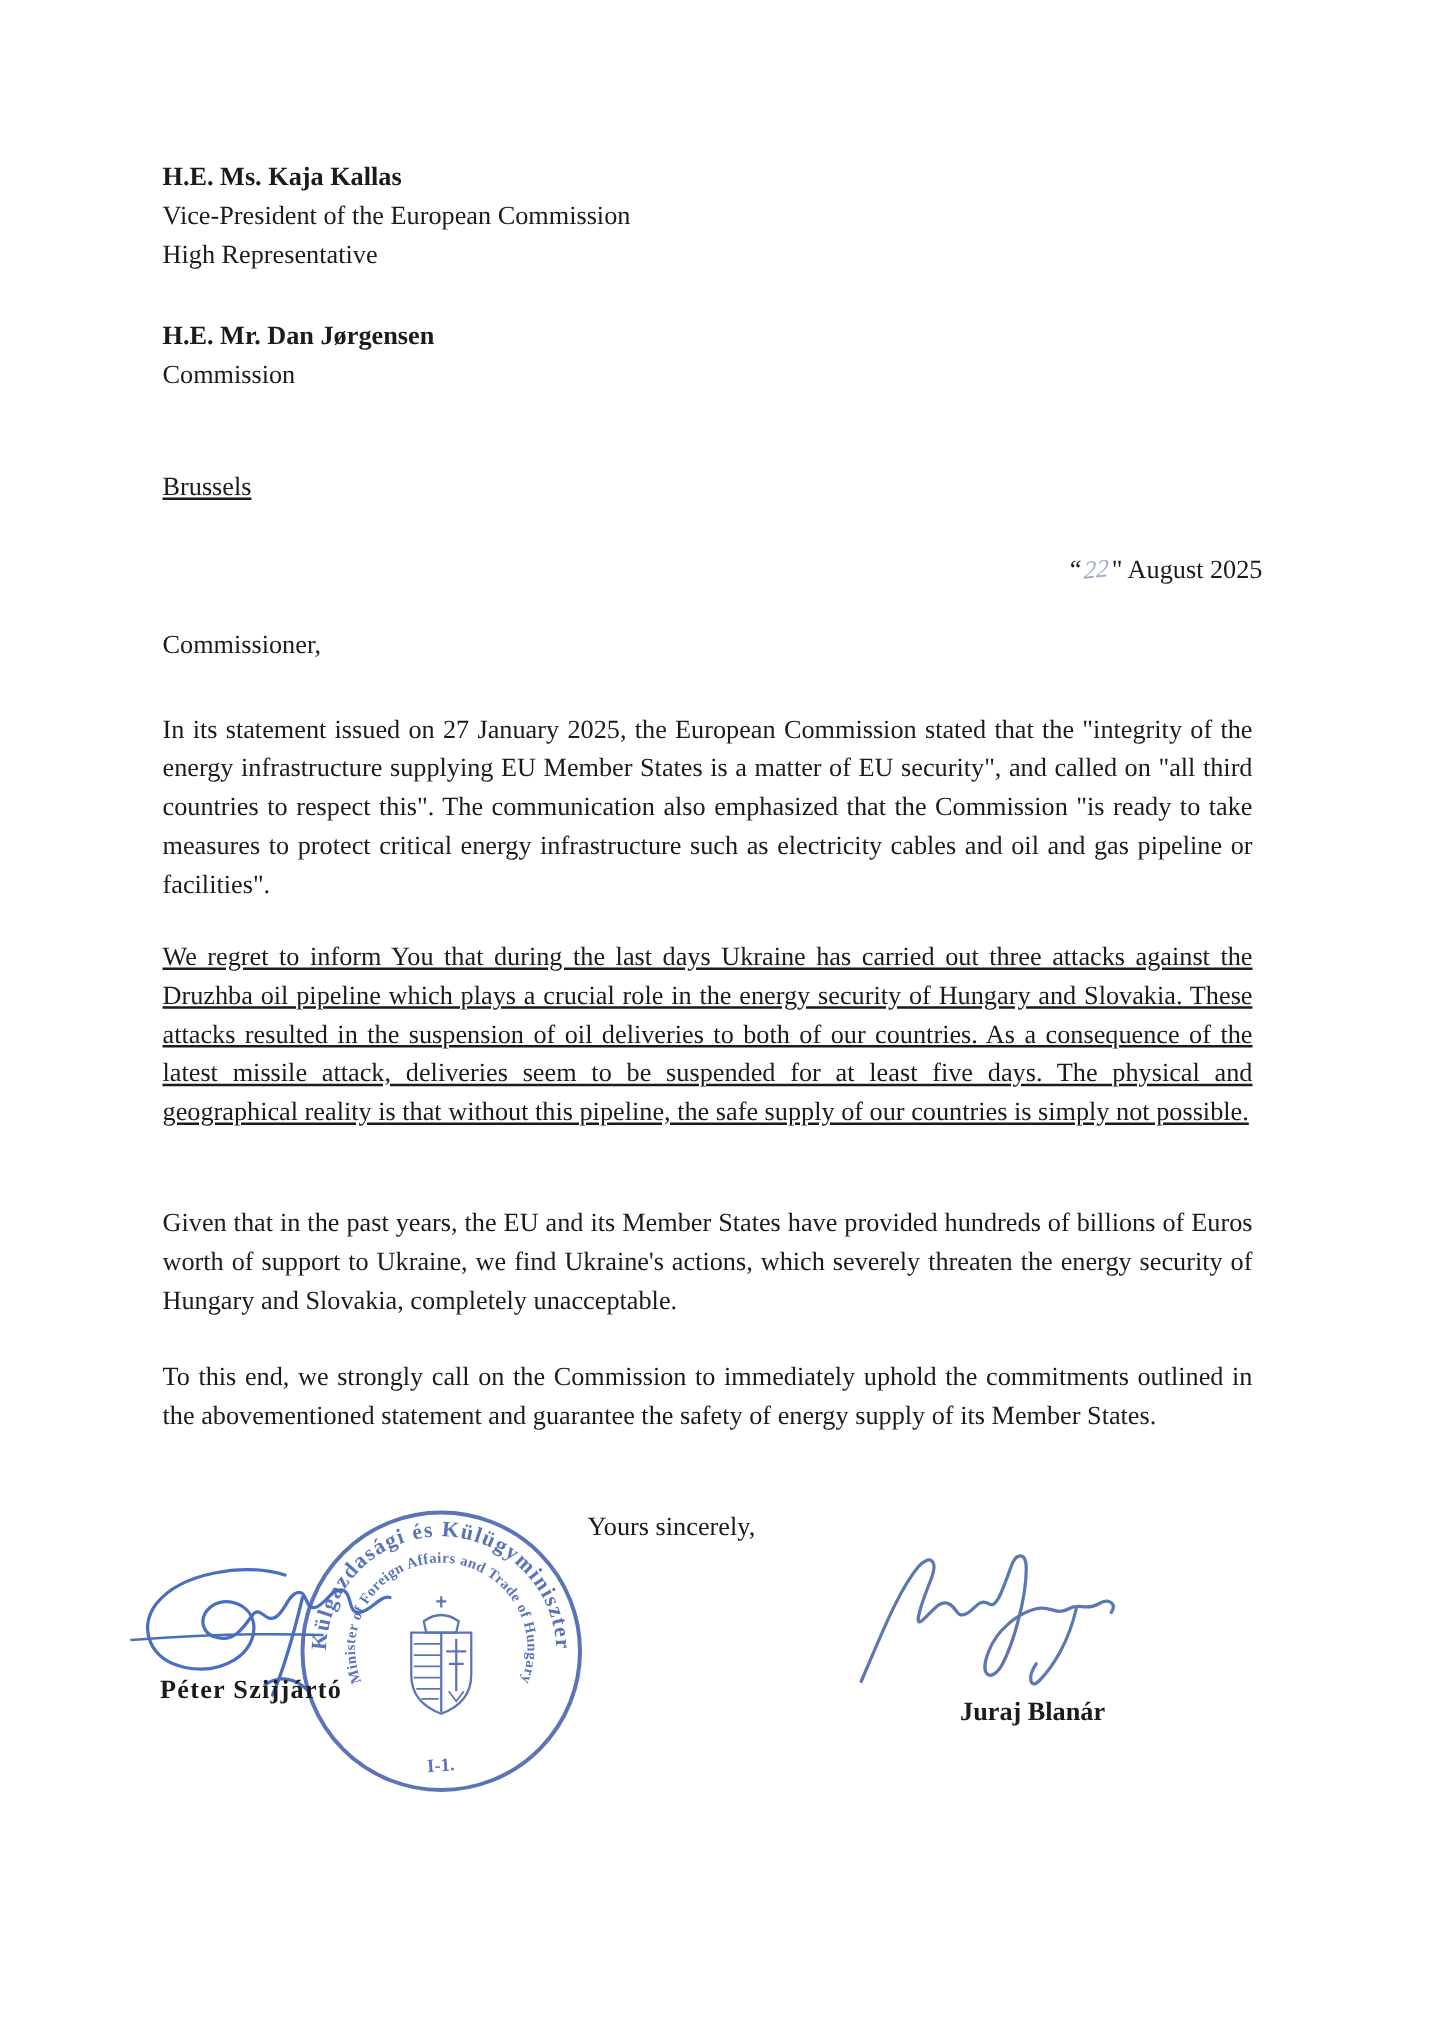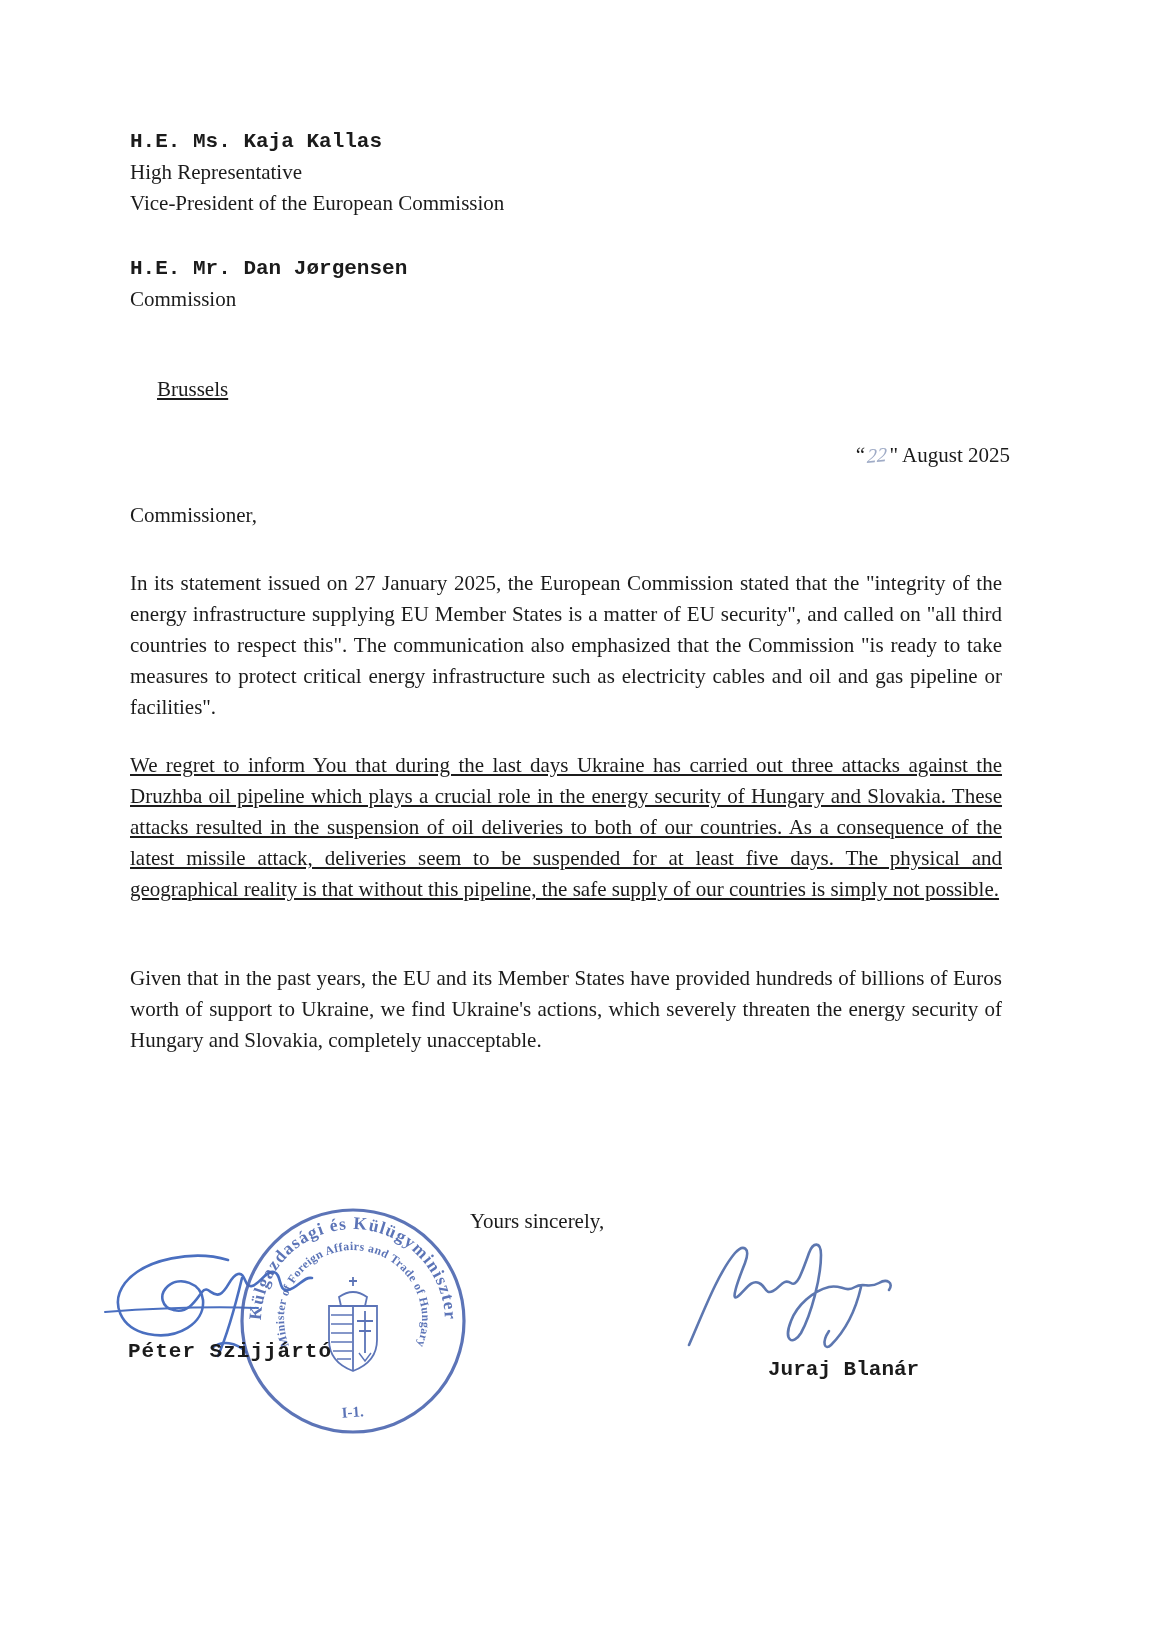--- a/index.html
+++ b/index.html
@@ -8,25 +8,25 @@
     width: 1155px; height: 1631px;
     margin: 0 auto;
     background: #ffffff;
     font-family: "Liberation Serif", "DejaVu Serif", serif;
     color: #1b1b1b;
     font-size: 21px;
     line-height: 31px;
     overflow: hidden;
   }
   .abs { position: absolute; }
-  .bold { font-weight: bold; font-family: Liberation Mono, monospace; }
+  .bold { font-weight: bold; }
   .addr1 { left:130px; top:126px; width:560px; }
   .addr2 { left:130px; top:253px; width:421px; }
   .addr2 .just { text-align: justify; text-align-last: justify; }
-  .place { left:130px; top:374px; text-decoration: underline; margin-left: 27px; }
+  .place { left:130px; top:374px; text-decoration: underline; }
   .dateline { left:130px; top:440px; width:880px; text-align:right; }
   .dateline .hand {
     display:inline-block;
     color:#9fabc6;
     font-style: italic;
     transform: rotate(-6deg) skewX(-8deg);
     font-size: 20px;
     margin: 0 2px;
   }
   .dateline .q { font-style: italic; }
@@ -46,40 +46,41 @@
   .sig-stroke { fill:none; stroke-linecap:round; stroke-linejoin:round; }
   .stamp-text { font-family:"Liberation Serif","DejaVu Serif",serif; font-weight:bold; }
 </style>
 </head>
 <body>
 
 <div class="page">
 
   <div class="abs addr1">
     <div class="bold">H.E. Ms. Kaja Kallas</div>
+    <div>Vice-President of the European Commission</div>
     <div>High Representative</div>
-    <div>Vice-President of the European Commission</div>
   </div>
 
   <div class="abs addr2">
     <div class="bold">H.E. Mr. Dan Jørgensen</div>
     <div>Commission</div>
   </div>
 
   <div class="abs place">Brussels</div>
 
   <div class="abs dateline">
     <span class="q">“</span><span class="hand">22</span><span>"</span><span class="rest">August 2025</span>
   </div>
 
   <div class="abs salutation">Commissioner,</div>
 
   <p class="abs para" id="para-0">In its statement issued on 27 January 2025, the European Commission stated that the "integrity of the energy infrastructure supplying EU Member States is a matter of EU security", and called on "all third countries to respect this". The communication also emphasized that the Commission "is ready to take measures to protect critical energy infrastructure such as electricity cables and oil and gas pipeline or facilities".</p>
   <p class="abs para" id="para-1">We regret to inform You that during the last days Ukraine has carried out three attacks against the Druzhba oil pipeline which plays a crucial role in the energy security of Hungary and Slovakia. These attacks resulted in the suspension of oil deliveries to both of our countries. As a consequence of the latest missile attack, deliveries seem to be suspended for at least five days. The physical and geographical reality is that without this pipeline, the safe supply of our countries is simply not possible.</p>
   <p class="abs para" id="para-2">Given that in the past years, the EU and its Member States have provided hundreds of billions of Euros worth of support to Ukraine, we find Ukraine's actions, which severely threaten the energy security of Hungary and Slovakia, completely unacceptable.</p>
+  <p class="abs para" id="para-3">To this end, we strongly call on the Commission to immediately uphold the commitments outlined in the abovementioned statement and guarantee the safety of energy supply of its Member States.</p>
 
   <div class="abs closing">Yours sincerely,</div>
 
   <svg class="abs sig-left-svg" width="230" height="115" viewBox="0 0 230 115" xmlns="http://www.w3.org/2000/svg">
     <g class="sig-stroke" stroke="#4a6fc0" stroke-width="2.6">
       <path stroke-width="2" d="M 5,64 C 45,61 100,58 158,60"></path>
       <path d="M 128,12 C 95,2 45,10 25,35 C 10,55 20,80 48,86 C 78,92 105,75 103,52 C 101,35 80,28 68,38 C 58,47 62,60 74,62"></path>
       <path d="M 74,62 C 88,66 96,52 102,44 C 108,36 112,50 120,46 C 128,42 130,28 138,26 C 146,24 144,40 152,38 C 160,36 166,22 174,24 C 182,26 178,44 188,42 C 198,40 204,28 212,30"></path>
       <path d="M 142,30 C 136,55 128,85 118,108"></path>
       <path d="M 112,100 C 122,92 136,94 146,104"></path>

